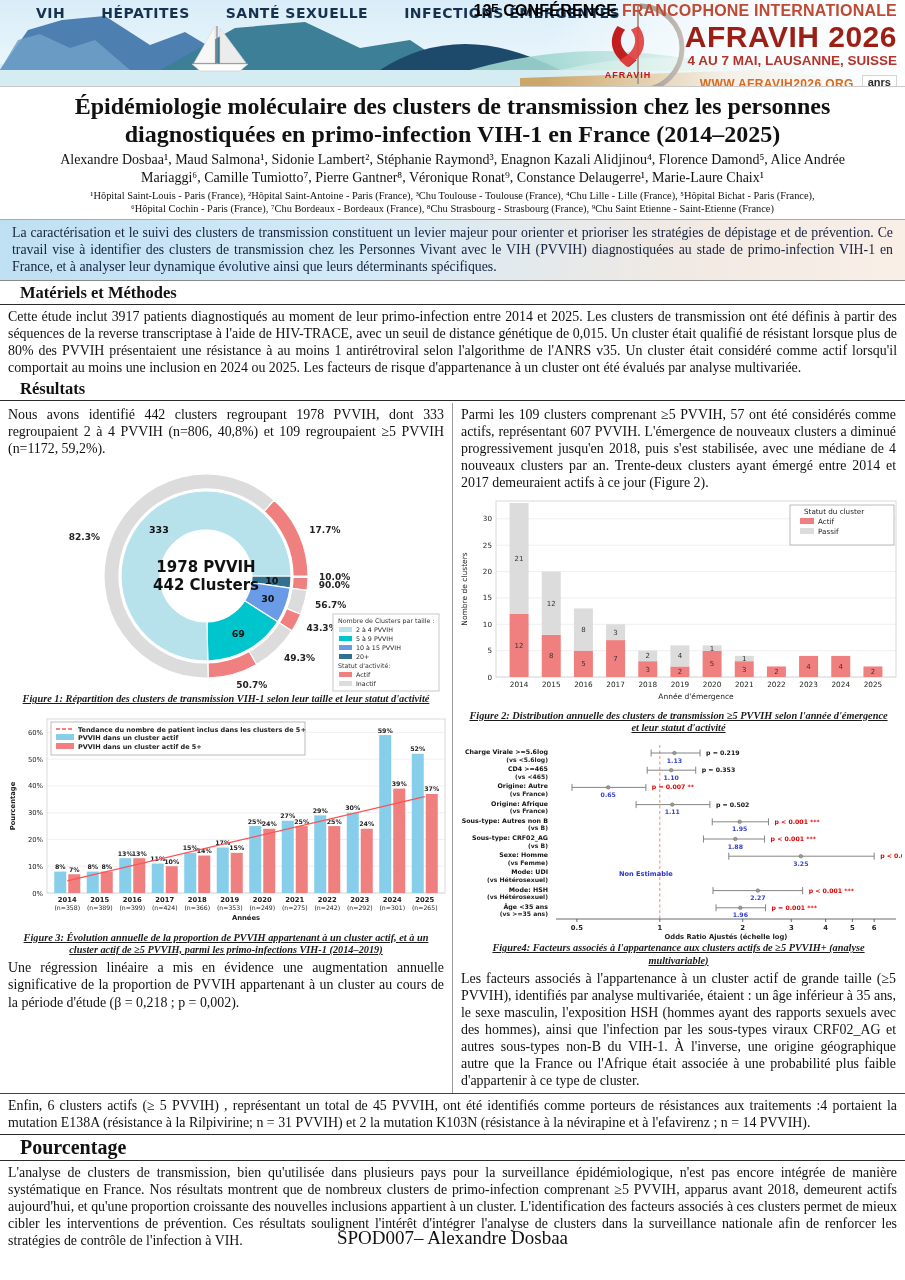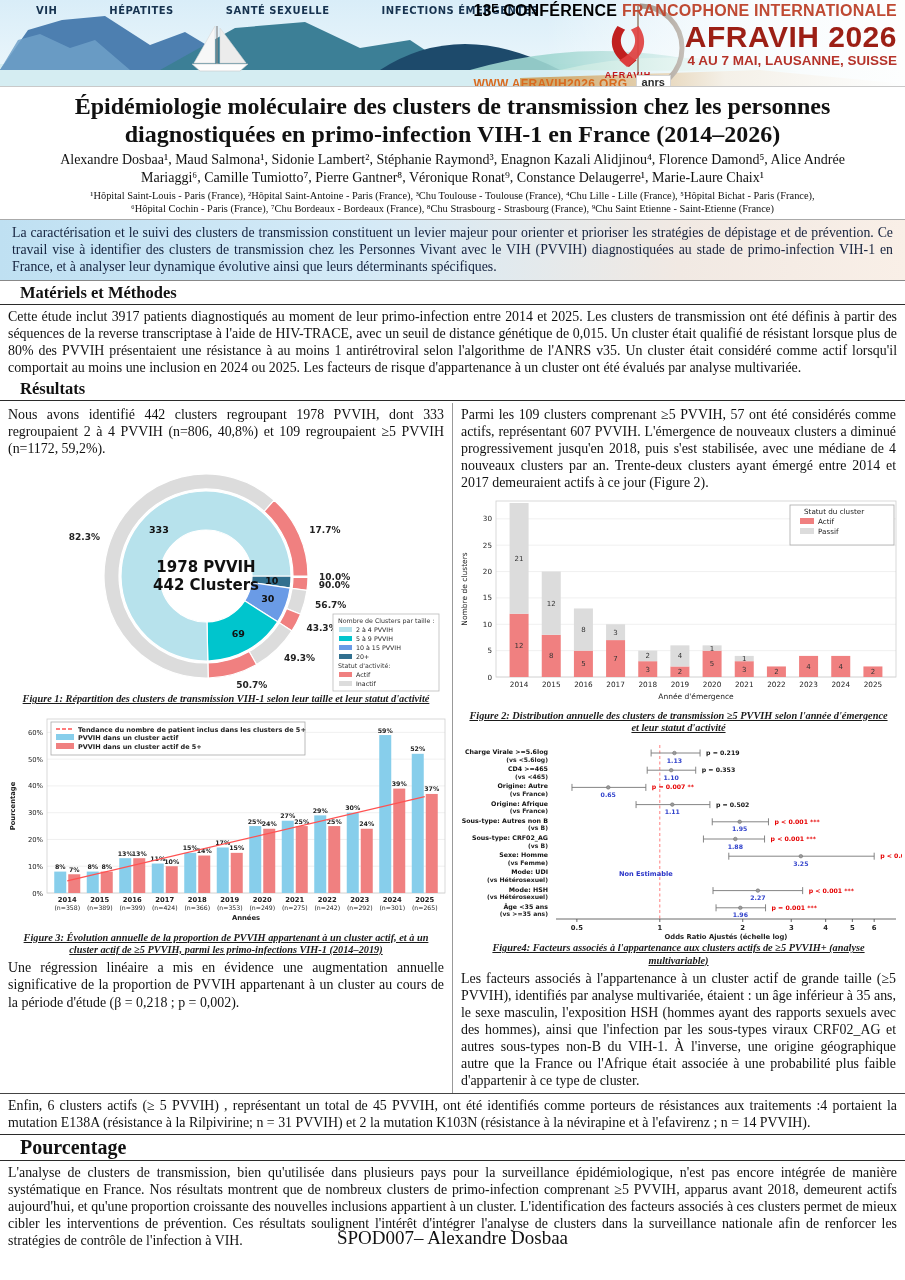--- a/index.html
+++ b/index.html
@@ -1,29 +1,29 @@
 <!DOCTYPE html>
 <html><head>
 <meta charset="utf-8">
 <style>
   html,body{margin:0;padding:0;background:#fff}
   .page{width:905px;height:1280px;position:relative;overflow:hidden;background:#fff;
         font-family:"Liberation Serif",serif;color:#111}
   
   .banner{position:relative;height:86px;border-bottom:1px solid #c9c9c9;overflow:hidden}
   .banner-art{position:absolute;left:0;top:0}
-  .banner-nav{position:absolute;top:5px;left:36px;display:flex;gap:52px;
-      font-family:"DejaVu Sans",sans-serif;font-size:10px;font-weight:bold;color:#16324f;letter-spacing:.5px}
+  .banner-nav{position:absolute;top:5px;left:36px;display:flex;gap:36px;
+      font-family:"DejaVu Sans",sans-serif;font-size:14px;font-weight:bold;color:#16324f;letter-spacing:.5px}
   .banner-right{position:absolute;right:8px;top:3px;text-align:right;font-family:"Liberation Sans",sans-serif;line-height:1.05}
   .conf-line{font-size:16px;font-weight:bold;letter-spacing:.2px}
   .conf-strong{color:#000000}
   .conf-rest{color:#bf4a33}
   .afravih-title{font-size:30px;font-weight:800;color:#9c1f15;letter-spacing:.5px;margin-top:1px}
   .dates{font-size:13.5px;font-weight:bold;color:#b5332a;margin-top:2px}
-  .url-row{margin-top:7px;display:flex;justify-content:flex-start;align-items:center;gap:8px}
+  .url-row{margin-top:7px;display:flex;justify-content:flex-end;align-items:center;gap:8px}
   .url{font-size:12px;font-weight:bold;color:#d96a1f;letter-spacing:.4px}
   .anrs{display:inline-block;background:#fff;border:1px solid #d5d5d5;padding:1px 5px 2px;
         font-size:11px;font-weight:bold;color:#2b2b2b;border-bottom:3px solid #b23;line-height:1}
   .ribbon-wrap{position:absolute;right:250px;top:24px;width:54px;text-align:center}
   .ribbon-label{font-family:"Liberation Sans",sans-serif;font-size:9px;font-weight:bold;color:#c0181c;letter-spacing:1px;margin-top:-2px}
   
   .title{font-size:24px;font-weight:bold;text-align:center;line-height:1.18;margin:5px 14px 2px}
   .authors{font-size:14px;text-align:center;margin:2px 30px;line-height:1.3}
   .affil{font-size:10.4px;text-align:center;margin:0 14px;line-height:1.25}
   
@@ -99,21 +99,21 @@
       </div>
       <div class="afravih-title">AFRAVIH 2026</div>
       <div class="dates">4 AU 7 MAI, LAUSANNE, SUISSE</div>
       <div class="url-row">
         <span class="url">WWW.AFRAVIH2026.ORG</span>
         <span class="anrs">anrs</span>
       </div>
     </div>
   </header>
 
-  <h1 class="title">Épidémiologie moléculaire des clusters de transmission chez les personnes diagnostiquées en primo-infection VIH-1 en France (2014–2026)</h1>
+  <h1 class="title">Épidémiologie moléculaire des clusters de transmission chez les personnes diagnostiquées en primo-infection VIH-1 en France (2014–2025)</h1>
   <div class="authors">Alexandre Dosbaa¹, Maud Salmona¹, Sidonie Lambert², Stéphanie Raymond³, Enagnon Kazali Alidjinou⁴, Florence Damond⁵, Alice Andrée Mariaggi⁶, Camille Tumiotto⁷, Pierre Gantner⁸, Véronique Ronat⁹, Constance Delaugerre¹, Marie-Laure Chaix¹</div>
   <div class="affil">¹Hôpital Saint-Louis - Paris (France), ²Hôpital Saint-Antoine - Paris (France), ³Chu Toulouse - Toulouse (France), ⁴Chu Lille - Lille (France), ⁵Hôpital Bichat - Paris (France),</div>
   <div class="affil">⁶Hôpital Cochin - Paris (France), ⁷Chu Bordeaux - Bordeaux (France), ⁸Chu Strasbourg - Strasbourg (France), ⁹Chu Saint Etienne - Saint-Etienne (France)</div>
 
   <div class="intro">La caractérisation et le suivi des clusters de transmission constituent un levier majeur pour orienter et prioriser les stratégies de dépistage et de prévention. Ce travail vise à identifier des clusters de transmission chez les Personnes Vivant avec le VIH (PVVIH) diagnostiquées au stade de primo-infection VIH-1 en France, et à analyser leur dynamique évolutive ainsi que leurs déterminants spécifiques.</div>
 
   <h2 class="section">Matériels et Méthodes</h2>
   <p class="body">Cette étude inclut 3917 patients diagnostiqués au moment de leur primo-infection entre 2014 et 2025. Les clusters de transmission ont été définis à partir des séquences de la reverse transcriptase à l'aide de HIV-TRACE, avec un seuil de distance génétique de 0,015. Un cluster était qualifié de résistant lorsque plus de 80% des PVVIH présentaient une résistance à au moins 1 antirétroviral selon l'algorithme de l'ANRS v35. Un cluster était considéré comme actif lorsqu'il comportait au moins une inclusion en 2024 ou 2025. Les facteurs de risque d'appartenance à un cluster ont été évalués par analyse multivariée.</p>
 
   <h2 class="section">Résultats</h2>

